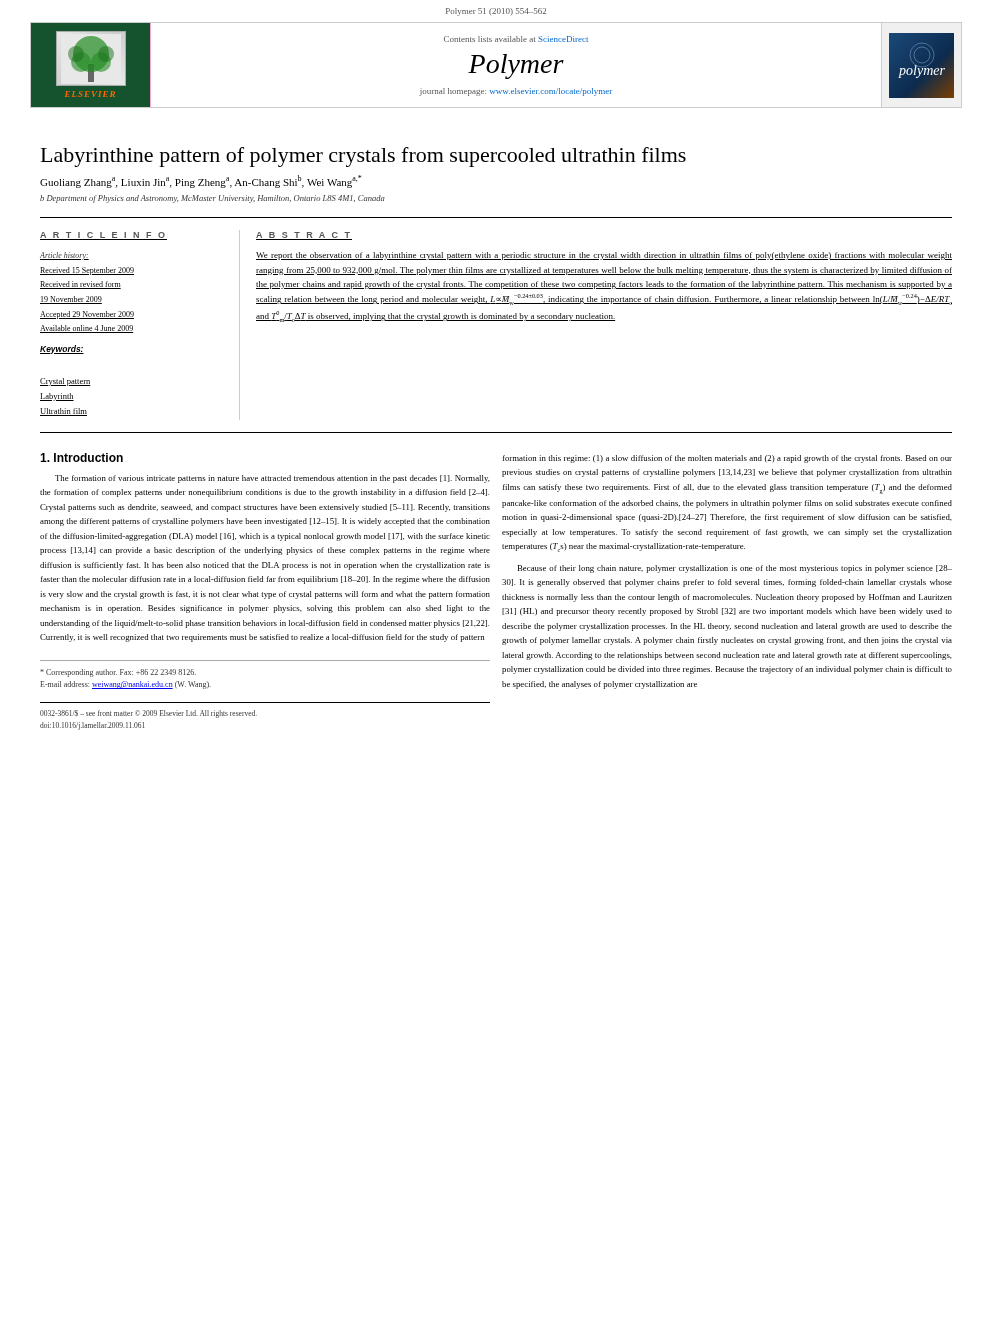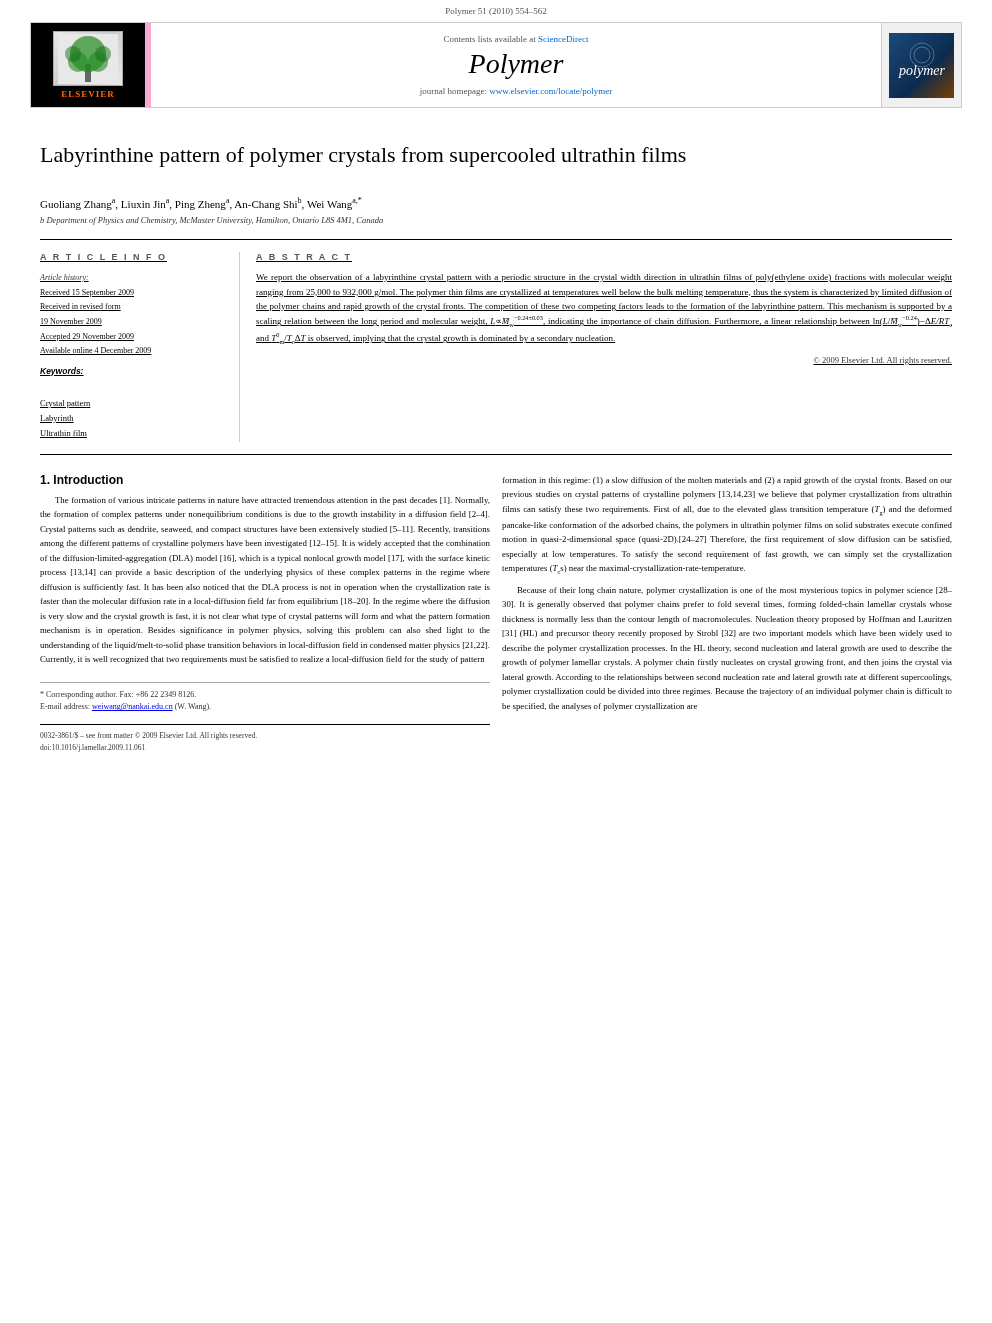--- a/index.html
+++ b/index.html
@@ -28,26 +28,27 @@
     
     .journal-header {
       display: flex;
       align-items: stretch;
       border: 1px solid #ccc;
       margin: 0 30px;
       margin-top: 4px;
     }
     .journal-header-left {
       width: 120px;
-      border-right: 6px solid #f9a8d4;
+      border-right: 1px solid #f9a8d4;
       display: flex;
       align-items: center;
       justify-content: center;
       padding: 8px;
-      background: #000000;
+      background: #14532d;
+      font-style: italic;
     }
     .elsevier-logo {
       display: flex;
       flex-direction: column;
       align-items: center;
       font-size: 8px;
     }
     .elsevier-logo .logo-img {
       width: 70px;
       height: 55px;
@@ -116,21 +117,21 @@
       position: relative;
     }
     
     .main-content {
       padding: 15px 40px;
     }
     .article-title {
       font-size: 22px;
       font-weight: normal;
       font-family: 'Times New Roman', Times, serif;
-      margin-bottom: 26px;
+      margin-bottom: 4px;
       margin-top: 18px;
       color: #000;
       line-height: 1.3;
     }
     .authors {
       font-size: 11px;
       margin-bottom: 6px;
       color: #000;
     }
     .authors sup {
@@ -322,54 +323,53 @@
   </div>
 
   <div class="main-content">
 
     <h1 class="article-title">Labyrinthine pattern of polymer crystals from supercooled ultrathin films</h1>
 
     <div class="authors">
       Guoliang Zhang<sup>a</sup>, Liuxin Jin<sup>a</sup>, Ping Zheng<sup>a</sup>, An-Chang Shi<sup>b</sup>, Wei Wang<sup>a,*</sup>
     </div>
 
-    <div class="affiliation">b Department of Physics and Chemistry, McMaster University, Hamilton, Ontario L8S 4M1, Canada</div>
+    <div class="affiliation">b Department of Physics and Astronomy, McMaster University, Hamilton, Ontario L8S 4M1, Canada</div>
 
     <hr class="divider-line">
 
     <div class="two-col">
 
       <div class="article-info-col">
         <div class="section-header-small">A R T I C L E   I N F O</div>
 
         <div class="article-history">
           <div><span class="label">Article history:</span></div>
           <div><span class="value">Received 15 September 2009</span></div>
           <div><span class="value">Received in revised form</span></div>
           <div><span class="value">19 November 2009</span></div>
           <div><span class="value">Accepted 29 November 2009</span></div>
-          <div><span class="value">Available online 4 December 2009</span></div>
+          <div><span class="value">Available online 4 June 2009</span></div>
         </div>
 
         <div class="keywords-section">
           <div class="keywords-label">Keywords:</div>
           <div class="keywords-list">
             <div>Crystal pattern</div>
             <div>Labyrinth</div>
             <div>Ultrathin film</div>
           </div>
         </div>
       </div>
 
       <div class="abstract-col">
         <div class="section-header-small">A B S T R A C T</div>
         <div class="abstract-text">
           We report the observation of a labyrinthine crystal pattern with a periodic structure in the crystal width direction in ultrathin films of poly(ethylene oxide) fractions with molecular weight ranging from 25,000 to 932,000 g/mol. The polymer thin films are crystallized at temperatures well below the bulk melting temperature, thus the system is characterized by limited diffusion of the polymer chains and rapid growth of the crystal fronts. The competition of these two competing factors leads to the formation of the labyrinthine pattern. This mechanism is supported by a scaling relation between the long period and molecular weight, <span class="italic">L</span>∝<span class="italic">M̄</span><sub>w</sub><sup>−0.24±0.03</sup>, indicating the importance of chain diffusion. Furthermore, a linear relationship between ln(<span class="italic">L</span>/<span class="italic">M̄</span><sub>w</sub><sup>−0.24</sup>)−Δ<span class="italic">E/RT</span><sub>c</sub> and <span class="italic">T</span><sup>0</sup><sub>m</sub>/<span class="italic">T</span><sub>c</sub>Δ<span class="italic">T</span> is observed, implying that the crystal growth is dominated by a secondary nucleation.
         </div>
-        <div class="copyright-line">© 2009 Elsevier Ltd. All rights reserved.</div>
       </div>
     </div>
 
     <hr class="divider-line">
 
     <div class="body-text">
       <div class="body-two-col">
 
         <div class="body-col">
           <div class="section-title">

